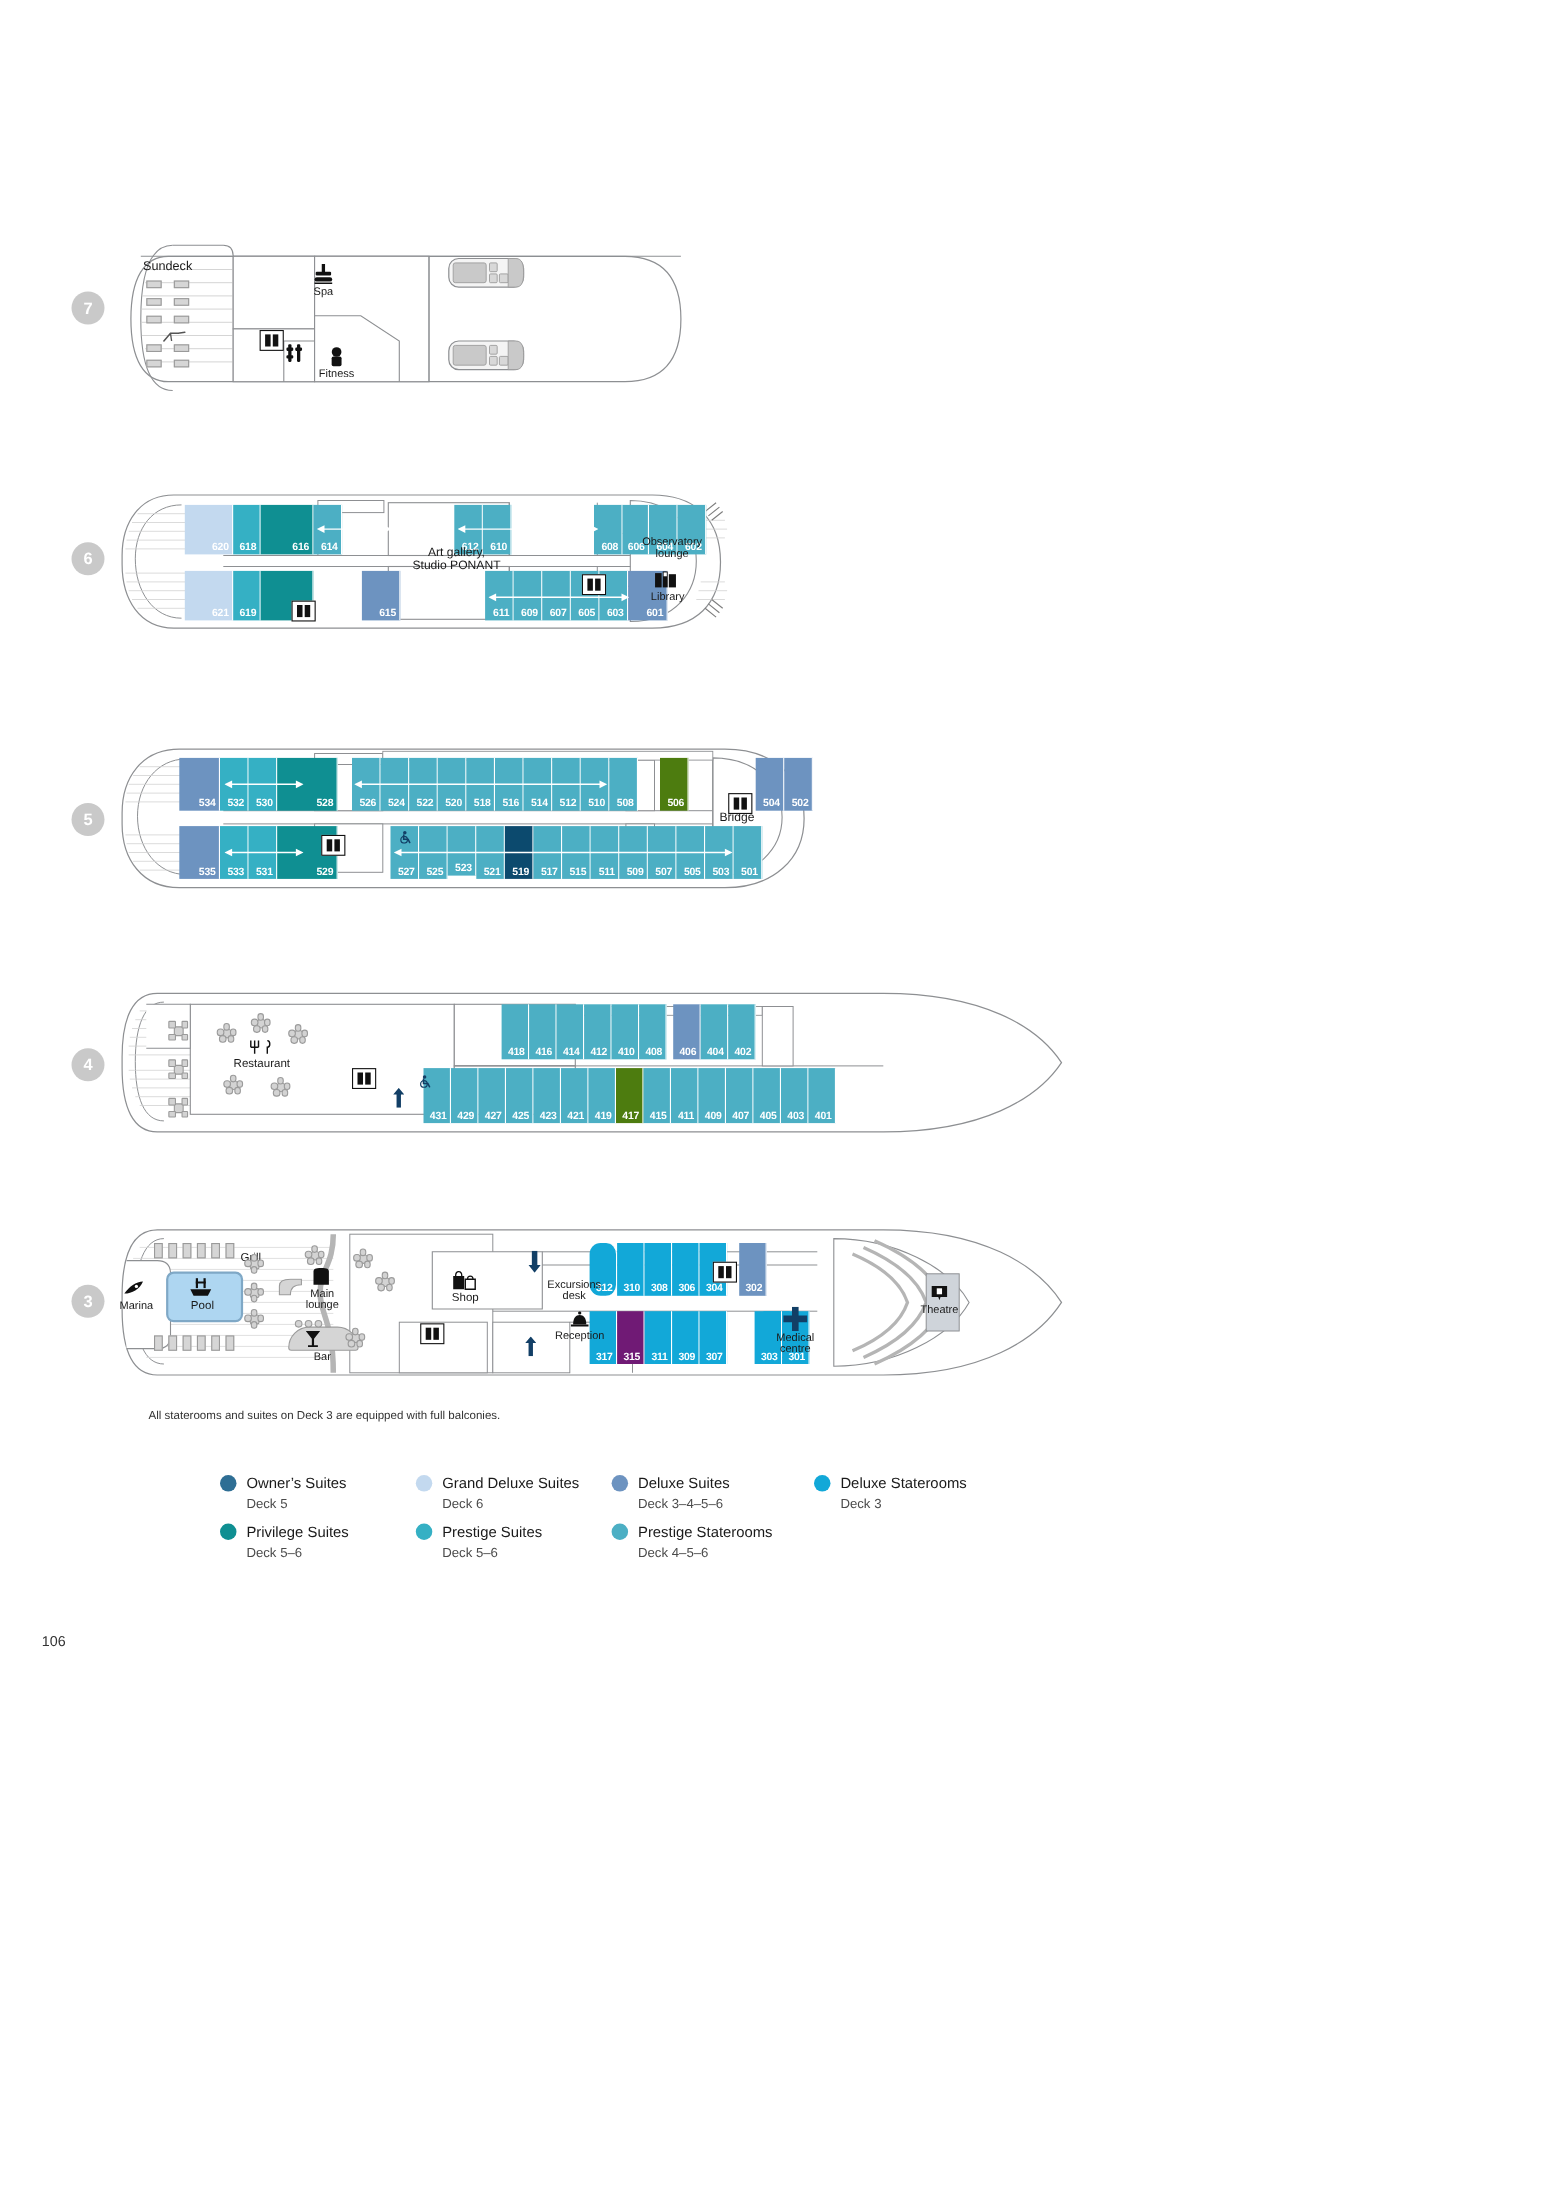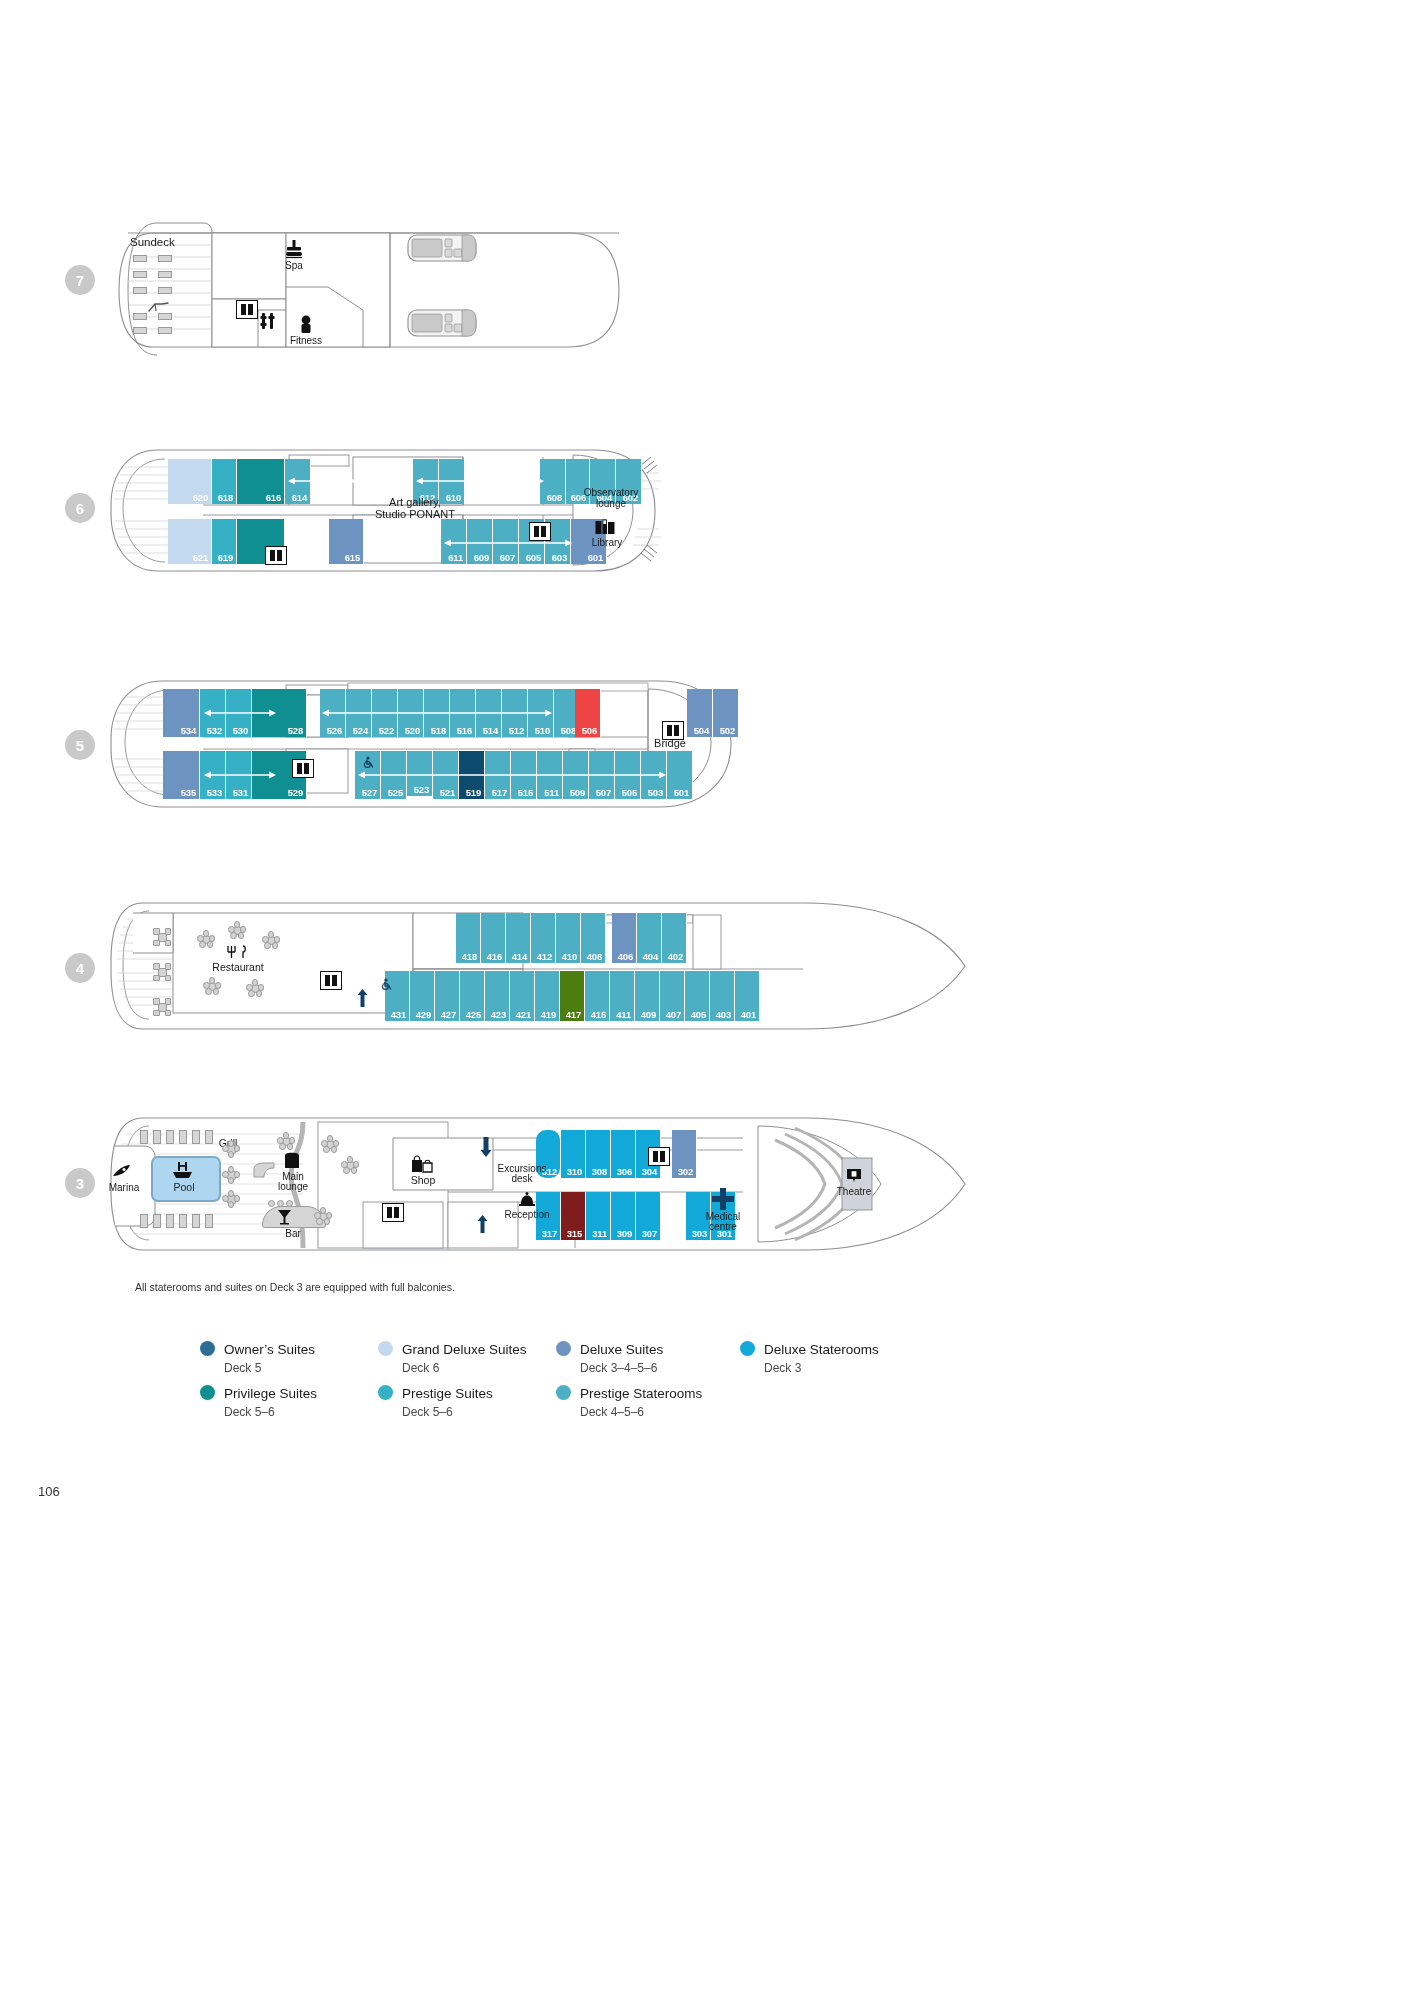--- a/index.html
+++ b/index.html
@@ -401,21 +401,21 @@
         </div>
         <div class="cab" style="left: 502px; top: 14px; width: 26px; height: 48px; background: rgb(76, 175, 196); border-right: 1.2px solid rgb(255, 255, 255);">
           <span class="num">512</span>
         </div>
         <div class="cab" style="left: 528px; top: 14px; width: 26px; height: 48px; background: rgb(76, 175, 196); border-right: 1.2px solid rgb(255, 255, 255);">
           <span class="num">510</span>
         </div>
         <div class="cab" style="left: 554px; top: 14px; width: 26px; height: 48px; background: rgb(76, 175, 196); border-right: 1.2px solid rgb(255, 255, 255);">
           <span class="num">508</span>
         </div>
-        <div class="cab" style="left: 575px; top: 14px; width: 26px; height: 48px; background: #ef4444; border-right: 1.2px solid rgb(255, 255, 255);">
+        <div class="cab" style="left: 600px; top: 14px; width: 26px; height: 48px; background: #4d7c0f; border-right: 1.2px solid rgb(255, 255, 255);">
           <span class="num">506</span>
         </div>
         <div class="cab" style="left: 687px; top: 14px; width: 26px; height: 48px; background: rgb(109, 147, 192); border-right: 1.2px solid rgb(255, 255, 255);">
           <span class="num">504</span>
         </div>
         <div class="cab" style="left: 713px; top: 14px; width: 26px; height: 48px; background: rgb(109, 147, 192); border-right: 1.2px solid rgb(255, 255, 255);">
           <span class="num">502</span>
         </div>
         <div style="position: absolute; left: 204px; top: 38px; width: 72px; height: 2px;">
           <svg width="72" height="12" viewBox="0 0 72 12" style="display:block;margin-top:-6px">
@@ -785,21 +785,21 @@
           <span class="num">304</span>
         </div>
         <div class="cab" style="left: 672px; top: 20px; width: 25px; height: 48px; background: rgb(109, 147, 192); border-right: 1.2px solid rgb(255, 255, 255);">
           <span class="num">302</span>
         </div>
       </div>
     <div id="d3bot" style="position:absolute;left:0;top:0;">
         <div class="cab" style="left: 536px; top: 82px; width: 25px; height: 48px; background: rgb(18, 168, 216); border-right: 1.2px solid rgb(255, 255, 255);">
           <span class="num">317</span>
         </div>
-        <div class="cab" style="left: 561px; top: 82px; width: 25px; height: 48px; background: #7f1d1d; border-right: 1.2px solid rgb(255, 255, 255);">
+        <div class="cab" style="left: 561px; top: 82px; width: 25px; height: 48px; background: #701a75; border-right: 1.2px solid rgb(255, 255, 255);">
           <span class="num">315</span>
         </div>
         <div class="cab" style="left: 586px; top: 82px; width: 25px; height: 48px; background: rgb(18, 168, 216); border-right: 1.2px solid rgb(255, 255, 255);">
           <span class="num">311</span>
         </div>
         <div class="cab" style="left: 611px; top: 82px; width: 25px; height: 48px; background: rgb(18, 168, 216); border-right: 1.2px solid rgb(255, 255, 255);">
           <span class="num">309</span>
         </div>
         <div class="cab" style="left: 636px; top: 82px; width: 25px; height: 48px; background: rgb(18, 168, 216); border-right: 1.2px solid rgb(255, 255, 255);">
           <span class="num">307</span>

